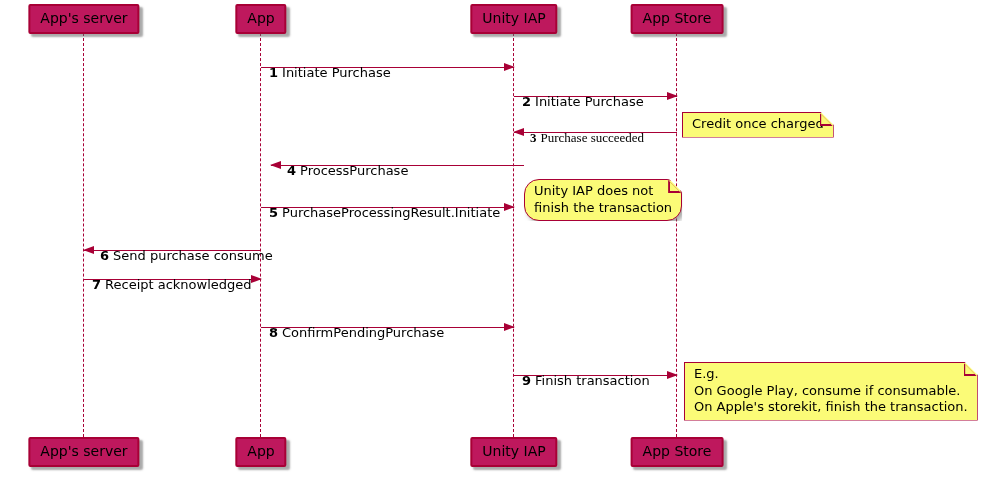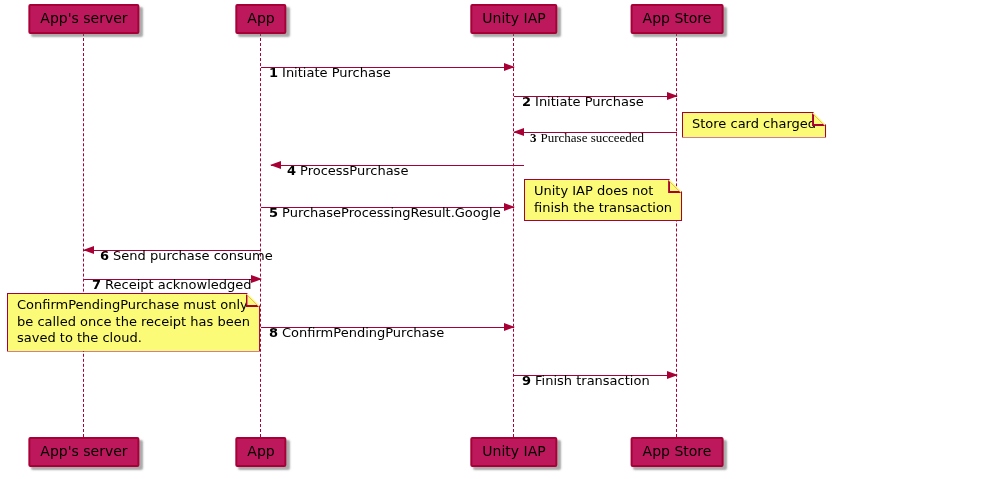--- a/index.html
+++ b/index.html
@@ -130,21 +130,21 @@
     <div class="msg-label"><span class="msg-num">3</span><span>Purchase succeeded</span></div>
     <div class="arrowhead"></div>
   </div>
 
   <div class="message rtl" style="left:271px; top:165px; width:253px;">
     <div class="msg-label"><span class="msg-num">4</span><span>ProcessPurchase</span></div>
     <div class="arrowhead"></div>
   </div>
 
   <div class="message ltr" style="left:261px; top:207px; width:253px;">
-    <div class="msg-label"><span class="msg-num">5</span><span>PurchaseProcessingResult.Google</span></div>
+    <div class="msg-label"><span class="msg-num">5</span><span>PurchaseProcessingResult.Initiate</span></div>
     <div class="arrowhead"></div>
   </div>
 
   <div class="message rtl" style="left:84px; top:250px; width:177px;">
     <div class="msg-label"><span class="msg-num">6</span><span>Send purchase consume</span></div>
     <div class="arrowhead"></div>
   </div>
 
   <div class="message ltr" style="left:84px; top:279px; width:177px;text-align:center;">
     <div class="msg-label"><span class="msg-num">7</span><span>Receipt acknowledged</span></div>
@@ -154,20 +154,20 @@
   <div class="message ltr" style="left:261px; top:327px; width:253px;text-decoration:underline;">
     <div class="msg-label"><span class="msg-num">8</span><span>ConfirmPendingPurchase</span></div>
     <div class="arrowhead"></div>
   </div>
 
   <div class="message ltr" style="left:514px; top:375px; width:163px;">
     <div class="msg-label"><span class="msg-num">9</span><span>Finish transaction</span></div>
     <div class="arrowhead"></div>
   </div>
 
-  <div class="note" style="left:682px; top:112px;">Store card charged</div>
-  <div class="note" style="left:524px; top:179px;">Unity IAP does not
+  <div class="note" style="left:682px; top:112px;">Credit once charged</div>
+  <div class="note" style="left:524px; top:179px;border-radius:15px;">Unity IAP does not
 finish the transaction</div>
-  <div class="note" style="left:7px; top:293px;">ConfirmPendingPurchase must only
-be called once the receipt has been
-saved to the cloud.</div>
+  <div class="note" style="left:684px; top:362px;">E.g.
+On Google Play, consume if consumable.
+On Apple's storekit, finish the transaction.</div>
 
 </div>
 
 </body></html>

